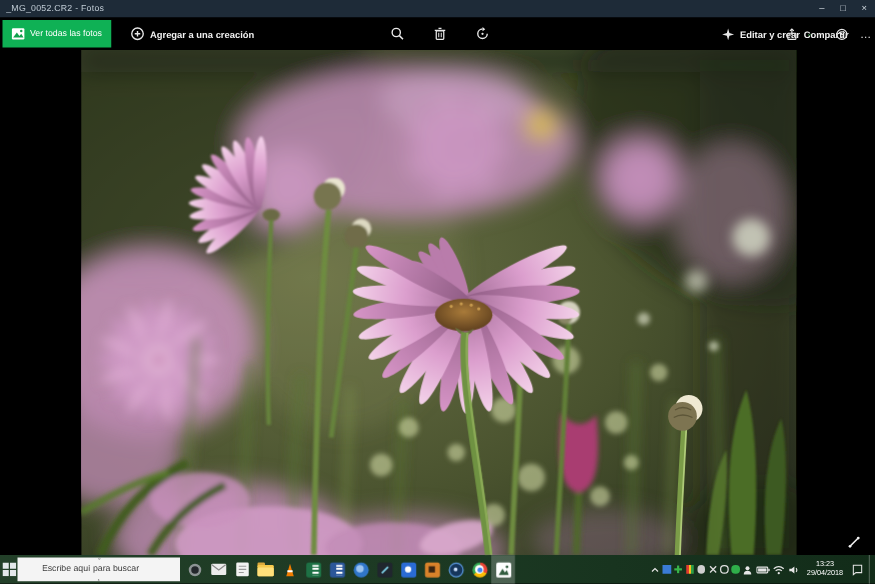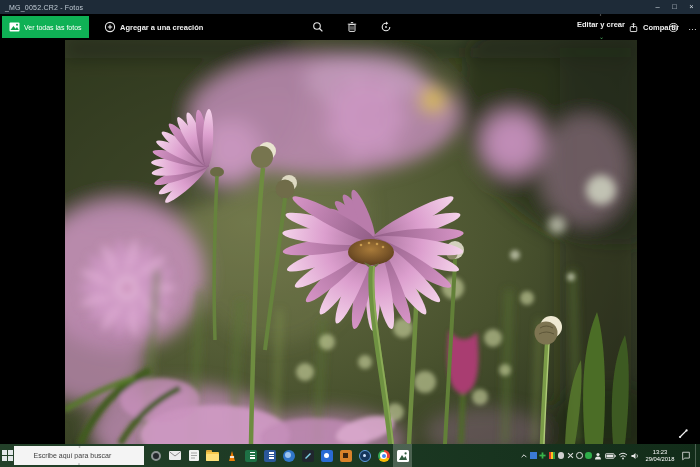--- a/index.html
+++ b/index.html
@@ -94,21 +94,21 @@
       </svg>
     </div>
     <div class="tb-item" style="left:380px;">
       <svg width="12" height="12" viewBox="0 0 12 12">
         <path d="M9.8,6 A3.8,3.8 0 1 1 6,2.2" fill="none" stroke="#e8e8e8" stroke-width="1.1"></path>
         <polygon points="6,0.6 6,4 8.2,2.3" fill="#e8e8e8"></polygon>
         <circle cx="6" cy="6" r="0.9" fill="#e8e8e8"></circle>
       </svg>
     </div>
 
-    <div class="tb-item" style="left:577px;flex-direction:column;">
+    <div class="tb-item" style="left:577px;">
       <svg width="11" height="11" viewBox="0 0 12 12">
         <path d="M6,0.8 L7.1,4.9 L11.2,6 L7.1,7.1 L6,11.2 L4.9,7.1 L0.8,6 L4.9,4.9 Z" fill="#e8e8e8"></path>
       </svg>
       <span class="tb-label">Editar y crear</span>
       <span class="caret">⌄</span>
     </div>
 
     <div class="tb-item" style="left:628px;">
       <svg width="11" height="11" viewBox="0 0 12 12">
         <rect x="2.5" y="5" width="7" height="5.4" rx="0.6" fill="none" stroke="#e8e8e8" stroke-width="1"></rect>

